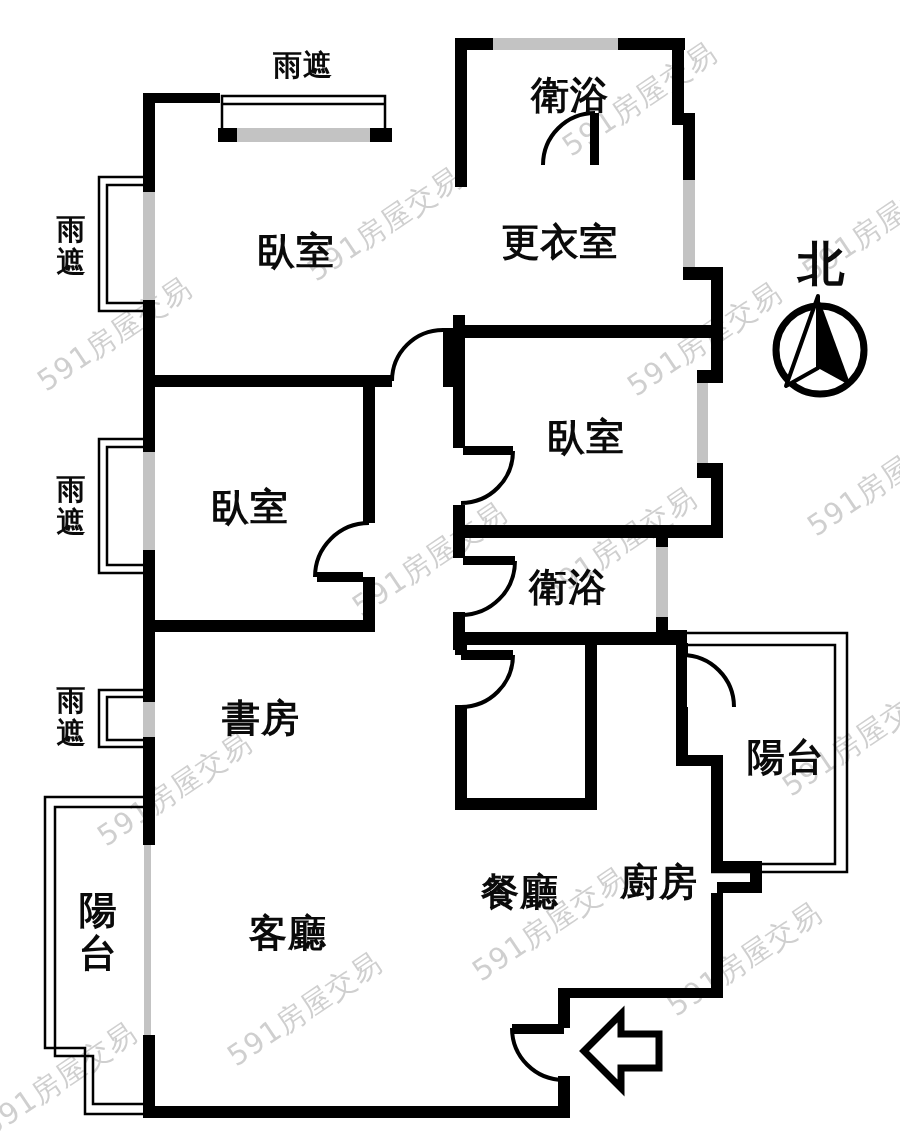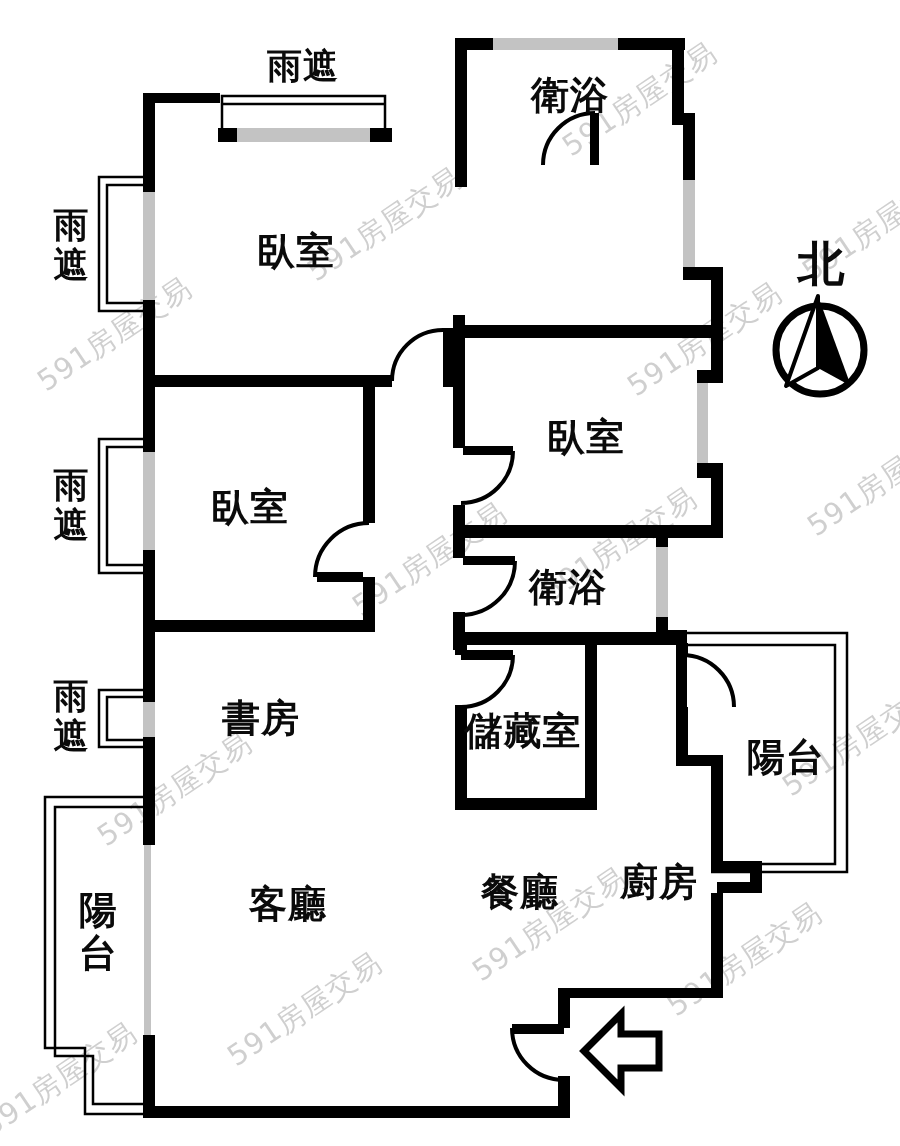--- a/index.html
+++ b/index.html
@@ -11,21 +11,21 @@
   .wm-layer{position:absolute;left:0;top:0;width:100%;height:100%;z-index:1;}
   .wm{
     position:absolute;transform:translate(-50%,-50%) rotate(-34deg);
     font-size:29px;color:#8f8f8f;opacity:.42;white-space:nowrap;letter-spacing:1px;
   }
   .lbl-layer{position:absolute;left:0;top:0;width:100%;height:100%;z-index:3;}
   .lbl{
     position:absolute;transform:translate(-50%,-50%);
     font-weight:700;font-size:38px;color:#0a0a0a;white-space:nowrap;letter-spacing:1px;
   }
-  .lbl.small{font-size:35px;}
+  .lbl.small{font-size:29px;}
   .lbl.v{white-space:normal;width:42px;word-break:break-all;text-align:center;line-height:1.14;letter-spacing:0;}
   .lbl.north{font-size:47px;letter-spacing:0;}
 </style>
 </head>
 <body>
 
 <div id="plan">
 
   <div class="wm-layer">
     <div class="wm" style="left:640px;top:100px">591房屋交易</div>
@@ -104,27 +104,27 @@
     <polygon points="584,1051 621,1014 621,1034 659,1034 659,1068 621,1068 621,1088" fill="#fff" stroke="#000" stroke-width="7" stroke-linejoin="miter"></polygon>
   </svg>
 
   <div class="lbl-layer">
     <div class="lbl small" style="left:303px;top:66px">雨遮</div>
     <div class="lbl v small" style="left:71px;top:246px">雨遮</div>
     <div class="lbl v small" style="left:71px;top:506px">雨遮</div>
     <div class="lbl v small" style="left:71px;top:717px">雨遮</div>
 
     <div class="lbl" style="left:570px;top:95px">衛浴</div>
+    <div class="lbl" style="left:560px;top:242px">更衣室</div>
     <div class="lbl" style="left:296px;top:251px">臥室</div>
     <div class="lbl" style="left:250px;top:507px">臥室</div>
     <div class="lbl" style="left:586px;top:437px">臥室</div>
     <div class="lbl" style="left:568px;top:587px">衛浴</div>
     <div class="lbl" style="left:261px;top:718px">書房</div>
-    <div class="lbl" style="left:523px;top:731px">儲藏室</div>
     <div class="lbl" style="left:786px;top:757px">陽台</div>
     <div class="lbl" style="left:659px;top:882px">廚房</div>
     <div class="lbl" style="left:520px;top:892px">餐廳</div>
-    <div class="lbl" style="left:288px;top:904px">客廳</div>
+    <div class="lbl" style="left:288px;top:933px">客廳</div>
     <div class="lbl v" style="left:98px;top:932px">陽台</div>
 
     <div class="lbl north" style="left:821px;top:264px">北</div>
   </div>
 </div>
 
 </body></html>

